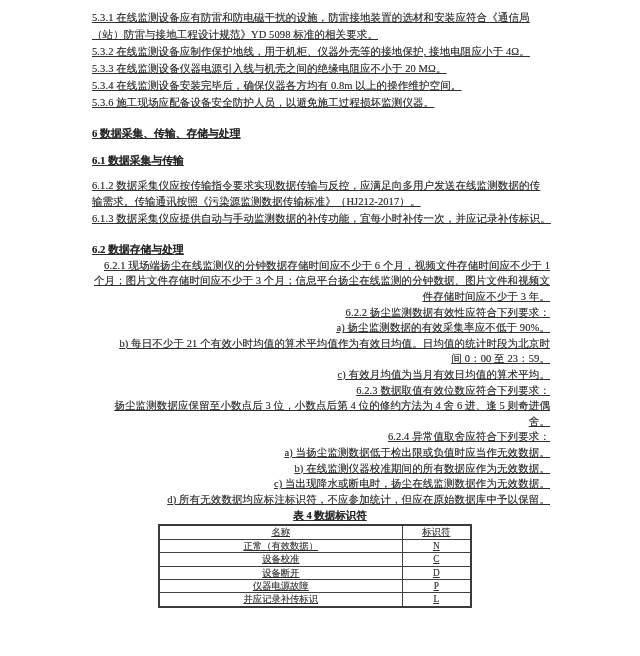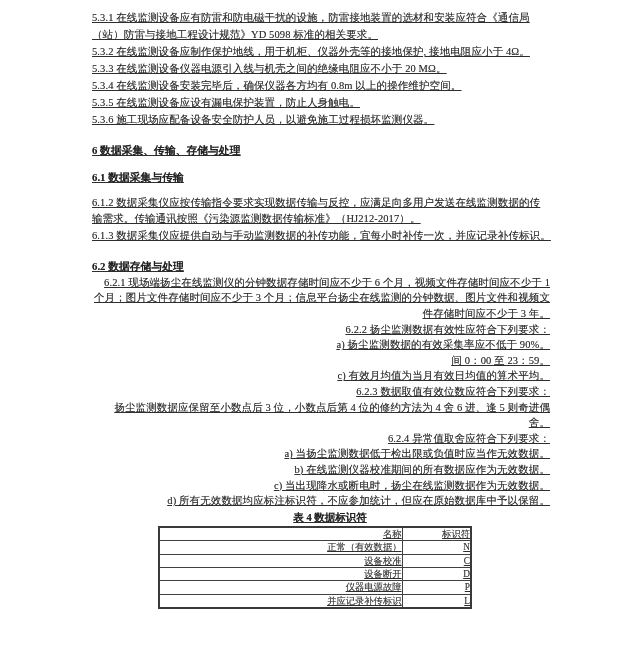--- a/index.html
+++ b/index.html
@@ -60,58 +60,58 @@
     width: 312px;
     table-layout: fixed;
     border: 2px solid #3a3a3a;
   }
   table.id-table th,
   table.id-table td {
     border: 1px solid #404040;
     font-weight: normal;
     font-size: 9.3px;
     color: #3a3a3a;
-    text-align: right;
+    text-align: center;
     padding: 0;
     height: 12.4px;
     line-height: 12.4px;
     overflow: hidden;
     white-space: nowrap;
   }
   .col-name { width: 243px; }
   .col-code { width: 69px; }
 </style>
 </head>
 <body>
 
 <div class="page">
   <div class="doc-flow" id="doc-flow">
 
     <div class="ln s1">5.3.1 在线监测设备应有防雷和防电磁干扰的设施，防雷接地装置的选材和安装应符合《通信局</div>
       <div class="ln s1">（站）防雷与接地工程设计规范》YD 5098 标准的相关要求。</div>
       <div class="ln s1">5.3.2 在线监测设备应制作保护地线，用于机柜、仪器外壳等的接地保护, 接地电阻应小于 4Ω。</div>
       <div class="ln s1">5.3.3 在线监测设备仪器电源引入线与机壳之间的绝缘电阻应不小于 20 MΩ。</div>
       <div class="ln s1">5.3.4 在线监测设备安装完毕后，确保仪器各方均有 0.8m 以上的操作维护空间。</div>
-      <div class="ln s1">5.3.5 在线监测设备应设有漏电保护装置，防止人身触电。</div>
       <div class="ln s1">5.3.6 施工现场应配备设备安全防护人员，以避免施工过程损坏监测仪器。</div>
       <div class="gap-lg"></div>
       <div class="h1">6 数据采集、传输、存储与处理</div>
       <div class="gap-md"></div>
       <div class="h2">6.1 数据采集与传输</div>
       <div class="gap-sm"></div>
       <div class="ln s2">6.1.2 数据采集仪应按传输指令要求实现数据传输与反控，应满足向多用户发送在线监测数据的传</div>
       <div class="ln s2">输需求。传输通讯按照《污染源监测数据传输标准》（HJ212-2017）。</div>
       <div class="ln s2">6.1.3  数据采集仪应提供自动与手动监测数据的补传功能，宜每小时补传一次，并应记录补传标识。</div>
       <div class="gap-md2"></div>
       <div class="h2">6.2 数据存储与处理</div>
       <div class="ln s3">6.2.1 现场端扬尘在线监测仪的分钟数据存储时间应不少于 6 个月，视频文件存储时间应不少于 1</div>
       <div class="ln s3">个月；图片文件存储时间应不少于 3 个月；信息平台扬尘在线监测的分钟数据、图片文件和视频文</div>
       <div class="ln s3">件存储时间应不少于 3 年。</div>
       <div class="ln s3">6.2.2 扬尘监测数据有效性应符合下列要求：</div>
       <div class="ln s3 ind2">a) 扬尘监测数据的有效采集率应不低于 90%。</div>
+      <div class="ln s3 ind2">b) 每日不少于 21 个有效小时均值的算术平均值作为有效日均值。日均值的统计时段为北京时</div>
       <div class="ln s3 ind1">间 0：00 至 23：59。</div>
       <div class="ln s3 ind2">c) 有效月均值为当月有效日均值的算术平均。</div>
       <div class="ln s3">6.2.3 数据取值有效位数应符合下列要求：</div>
       <div class="ln s3 ind2">扬尘监测数据应保留至小数点后 3 位，小数点后第 4 位的修约方法为 4 舍 6 进、逢 5 则奇进偶</div>
       <div class="ln s3">舍。</div>
       <div class="ln s3">6.2.4 异常值取舍应符合下列要求：</div>
       <div class="ln s3 ind2">a) 当扬尘监测数据低于检出限或负值时应当作无效数据。</div>
       <div class="ln s3 ind2">b) 在线监测仪器校准期间的所有数据应作为无效数据。</div>
       <div class="ln s3 ind2">c) 当出现降水或断电时，扬尘在线监测数据作为无效数据。</div>
       <div class="ln s3 ind2">d) 所有无效数据均应标注标识符，不应参加统计，但应在原始数据库中予以保留。</div>

